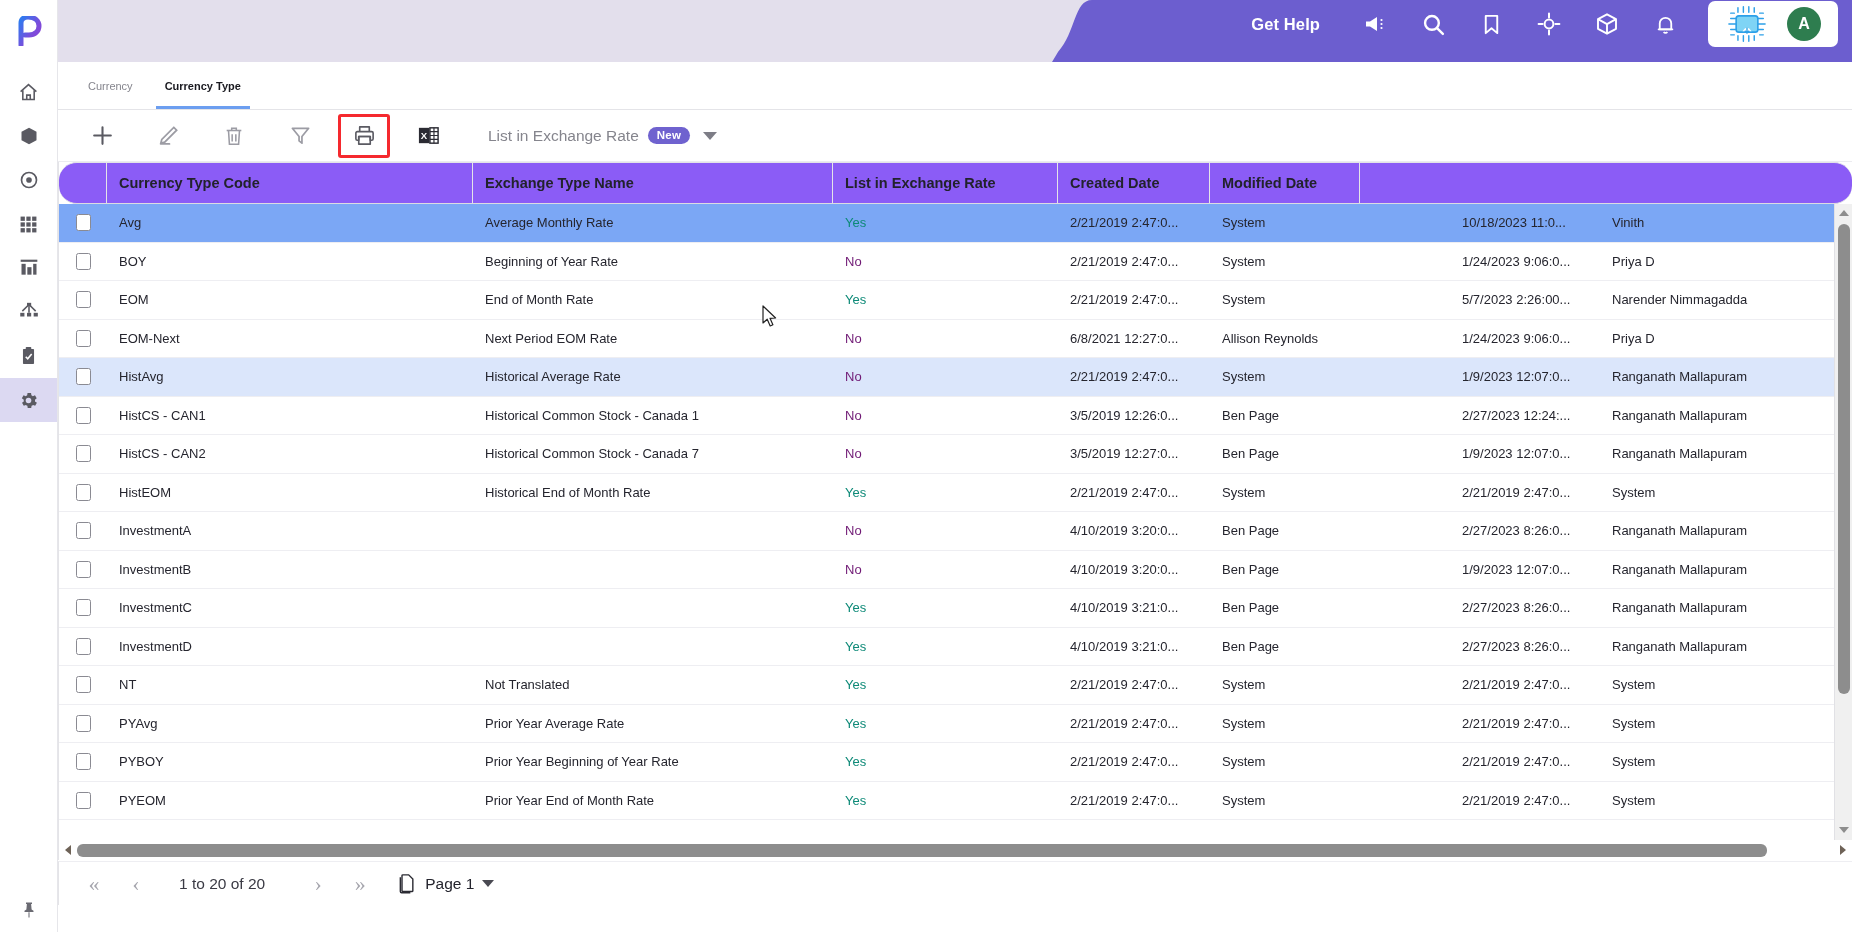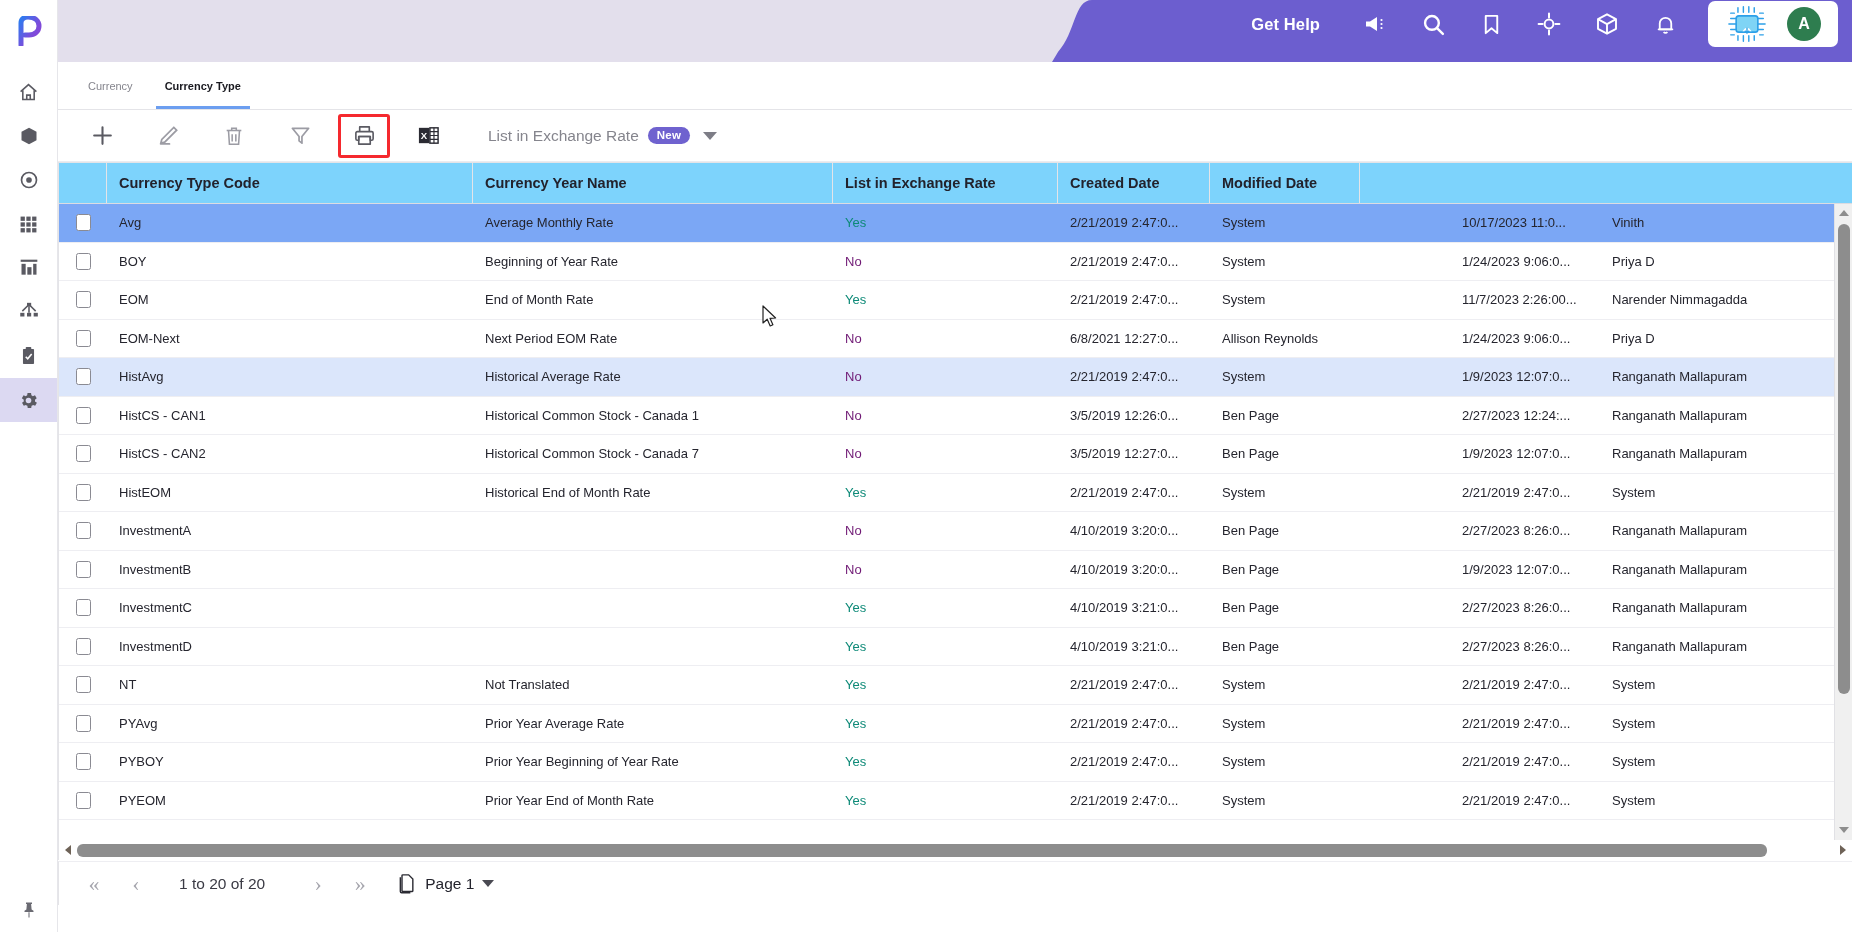--- a/index.html
+++ b/index.html
@@ -135,23 +135,24 @@
   
   #grid {
     position: absolute; left: 58px; top: 162px;
     width: 1794px; height: 678px;
     background: #ffffff;
     border-left: 1px solid #e4e4e8;
     display: flex; flex-direction: column;
   }
   #grid-header {
     display: flex; height: 42px; flex: 0 0 42px;
-    background: #7dd3fc;
+    background: #8b5cf6;
     border-top: 1px solid #e4e4e8;
     border-bottom: 1px solid #dcdce2;
+    border-radius: 18px;
   }
   .hcell {
     display: flex; align-items: center;
     font-size: 14.5px; font-weight: bold; color: #22222c;
     border-right: 1px solid #e4e4e8;
     padding-left: 12px; white-space: nowrap; overflow: hidden;
     cursor: pointer;
   }
   .hcell.chk { border-right: 1px solid #e4e4e8; padding: 0; }
   #grid-body-wrap { flex: 1 1 auto; display: flex; overflow: hidden; position: relative; }
@@ -455,38 +456,38 @@
       <span id="view-label">List in Exchange Rate</span>
       <span id="view-badge">New</span>
       <span class="caret-down"></span>
     </div>
   </div>
 
   <div id="grid">
     <div id="grid-header">
       <div class="hcell chk c0"></div>
       <div class="hcell c1">Currency Type Code</div>
-      <div class="hcell c2">Currency Year Name</div>
+      <div class="hcell c2">Exchange Type Name</div>
       <div class="hcell c3">List in Exchange Rate</div>
       <div class="hcell c4">Created Date</div>
       <div class="hcell c6">Modified Date</div>
     </div>
 
     <div id="grid-body-wrap">
       <div id="grid-body">
           <div class="row sel-strong">
             <div class="cell chk c0">
               <span class="cbx"></span>
             </div>
             <div class="cell c1">Avg</div>
             <div class="cell c2">Average Monthly Rate</div>
             <div class="cell c3 yes">Yes</div>
             <div class="cell c4">2/21/2019 2:47:0...</div>
             <div class="cell c5">System</div>
-            <div class="cell c6">10/17/2023 11:0...</div>
+            <div class="cell c6">10/18/2023 11:0...</div>
             <div class="cell c7">Vinith</div>
           </div>
           <div class="row">
             <div class="cell chk c0">
               <span class="cbx"></span>
             </div>
             <div class="cell c1">BOY</div>
             <div class="cell c2">Beginning of Year Rate</div>
             <div class="cell c3 no">No</div>
             <div class="cell c4">2/21/2019 2:47:0...</div>
@@ -496,21 +497,21 @@
           </div>
           <div class="row">
             <div class="cell chk c0">
               <span class="cbx"></span>
             </div>
             <div class="cell c1">EOM</div>
             <div class="cell c2">End of Month Rate</div>
             <div class="cell c3 yes">Yes</div>
             <div class="cell c4">2/21/2019 2:47:0...</div>
             <div class="cell c5">System</div>
-            <div class="cell c6">11/7/2023 2:26:00...</div>
+            <div class="cell c6">5/7/2023 2:26:00...</div>
             <div class="cell c7">Narender Nimmagadda</div>
           </div>
           <div class="row">
             <div class="cell chk c0">
               <span class="cbx"></span>
             </div>
             <div class="cell c1">EOM-Next</div>
             <div class="cell c2">Next Period EOM Rate</div>
             <div class="cell c3 no">No</div>
             <div class="cell c4">6/8/2021 12:27:0...</div>

